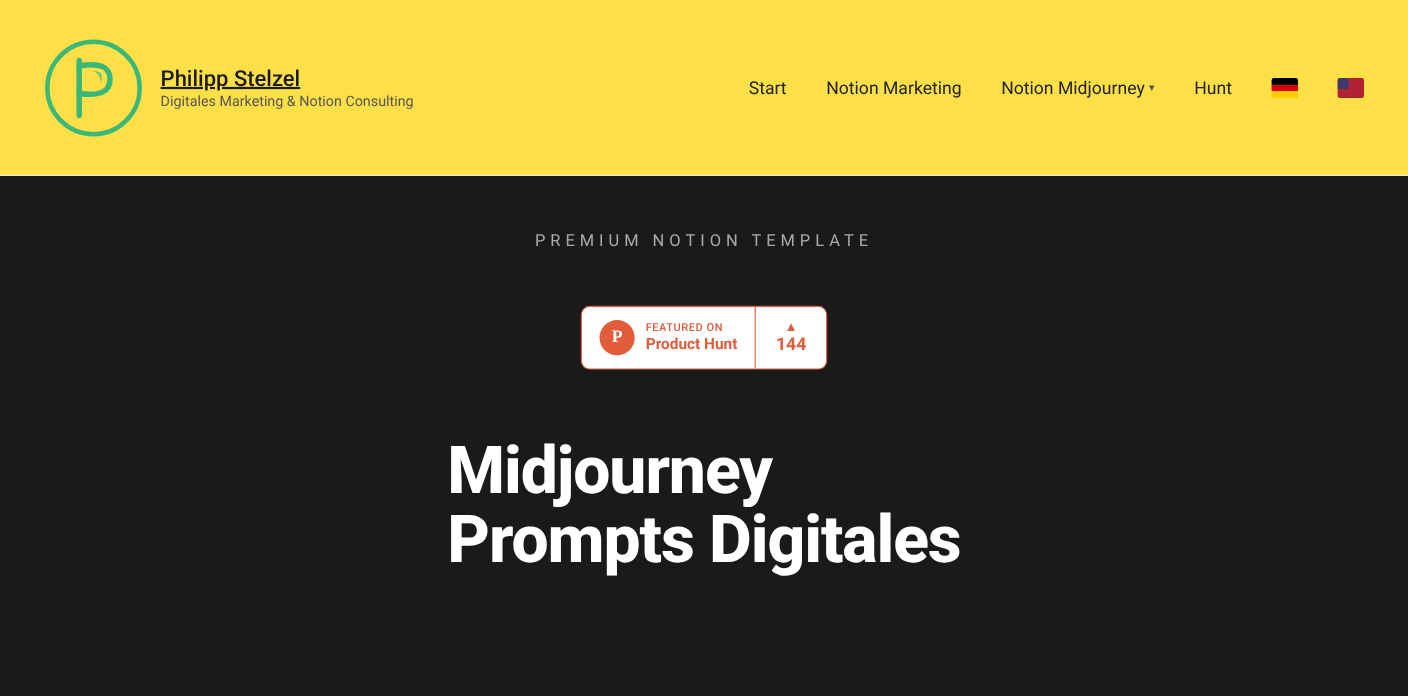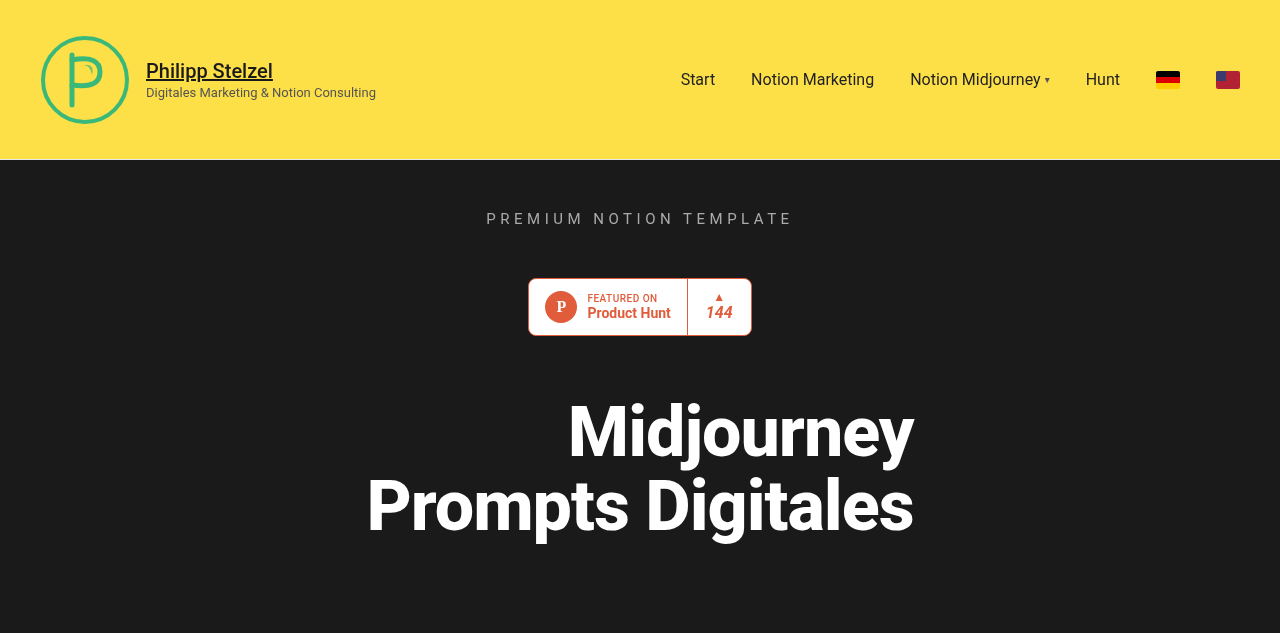--- a/index.html
+++ b/index.html
@@ -195,29 +195,28 @@
 
     .ph-arrow {
       font-size: 12px;
       line-height: 1;
     }
 
     .ph-count {
       font-size: 16px;
       font-weight: 700;
       line-height: 1.2;
-      font-style: italic;
     }
 
     
     .hero-title {
-      font-size: 70px;
+      font-size: 60px;
       font-weight: 800;
       color: #ffffff;
-      text-align: right;
+      text-align: left;
       line-height: 1.05;
       letter-spacing: -1px;
     }
   </style>
 </head>
 <body>
 
 <header class="header">
   <a class="logo-area" href="#">
 

